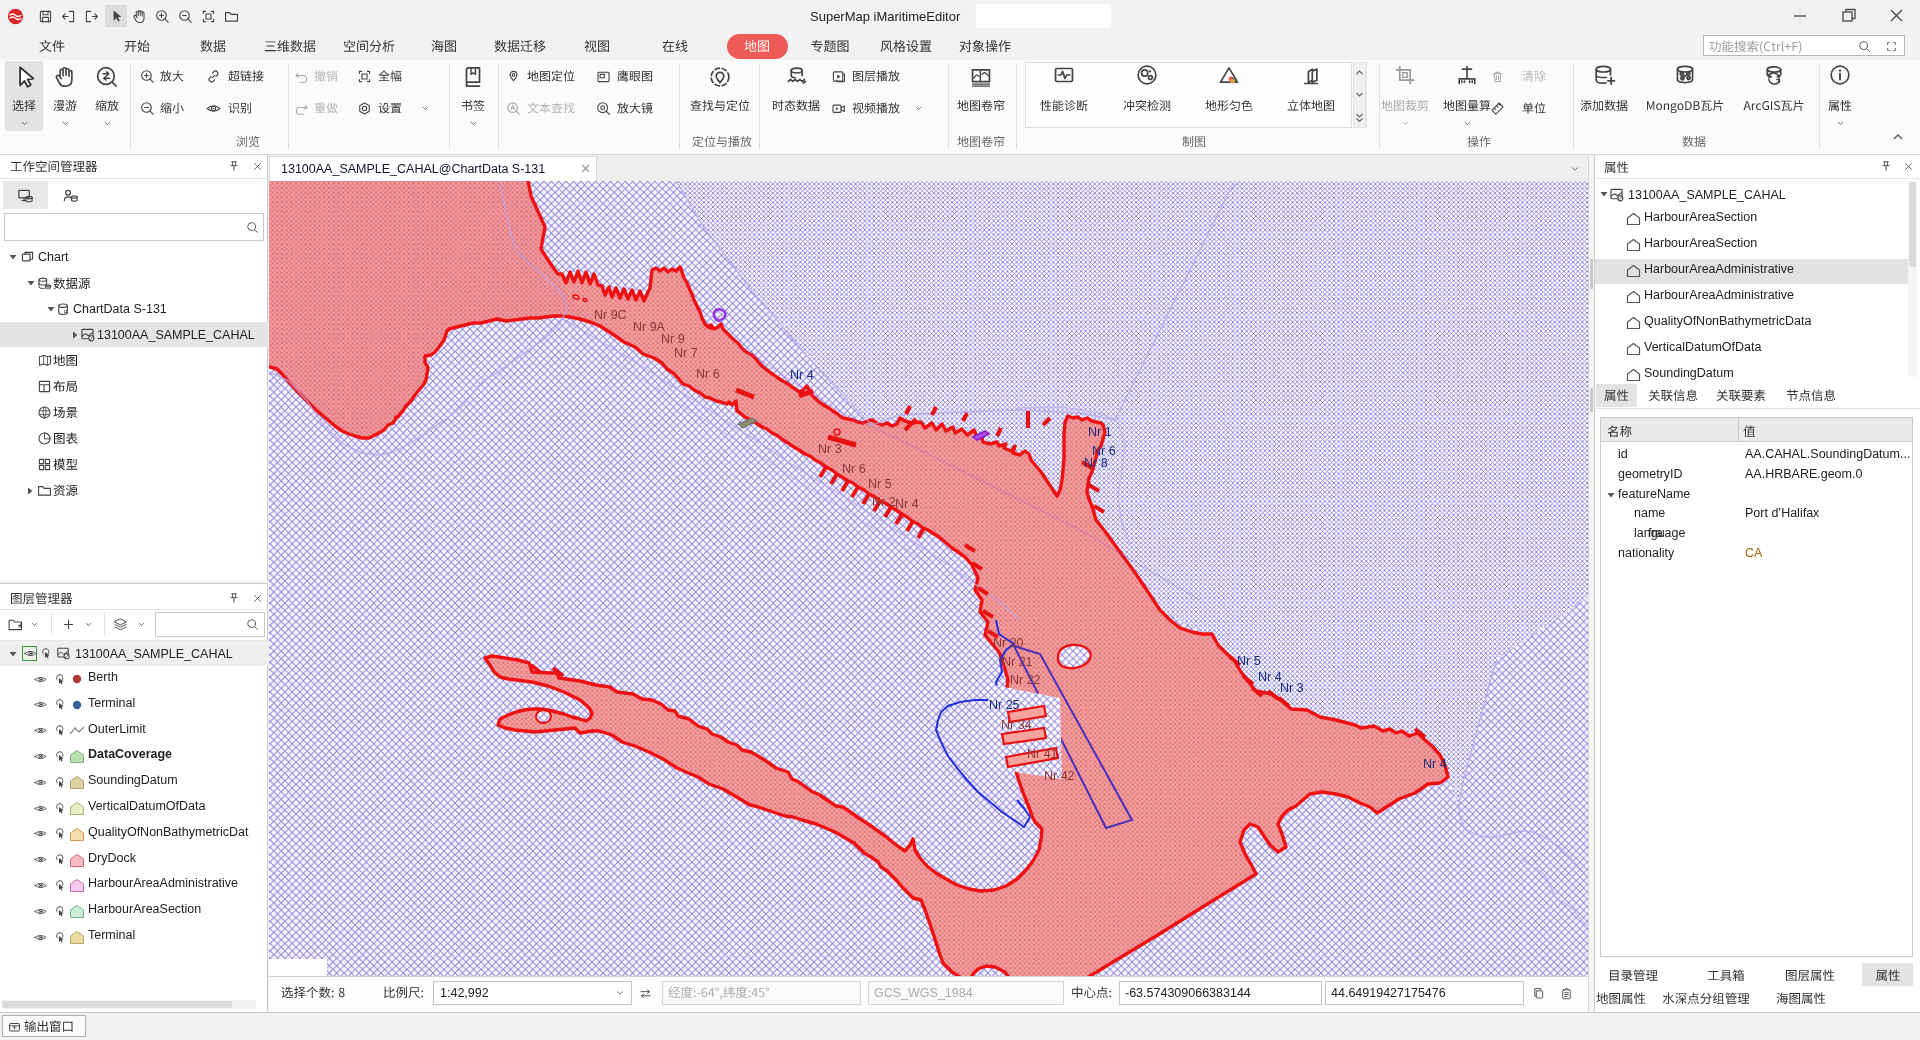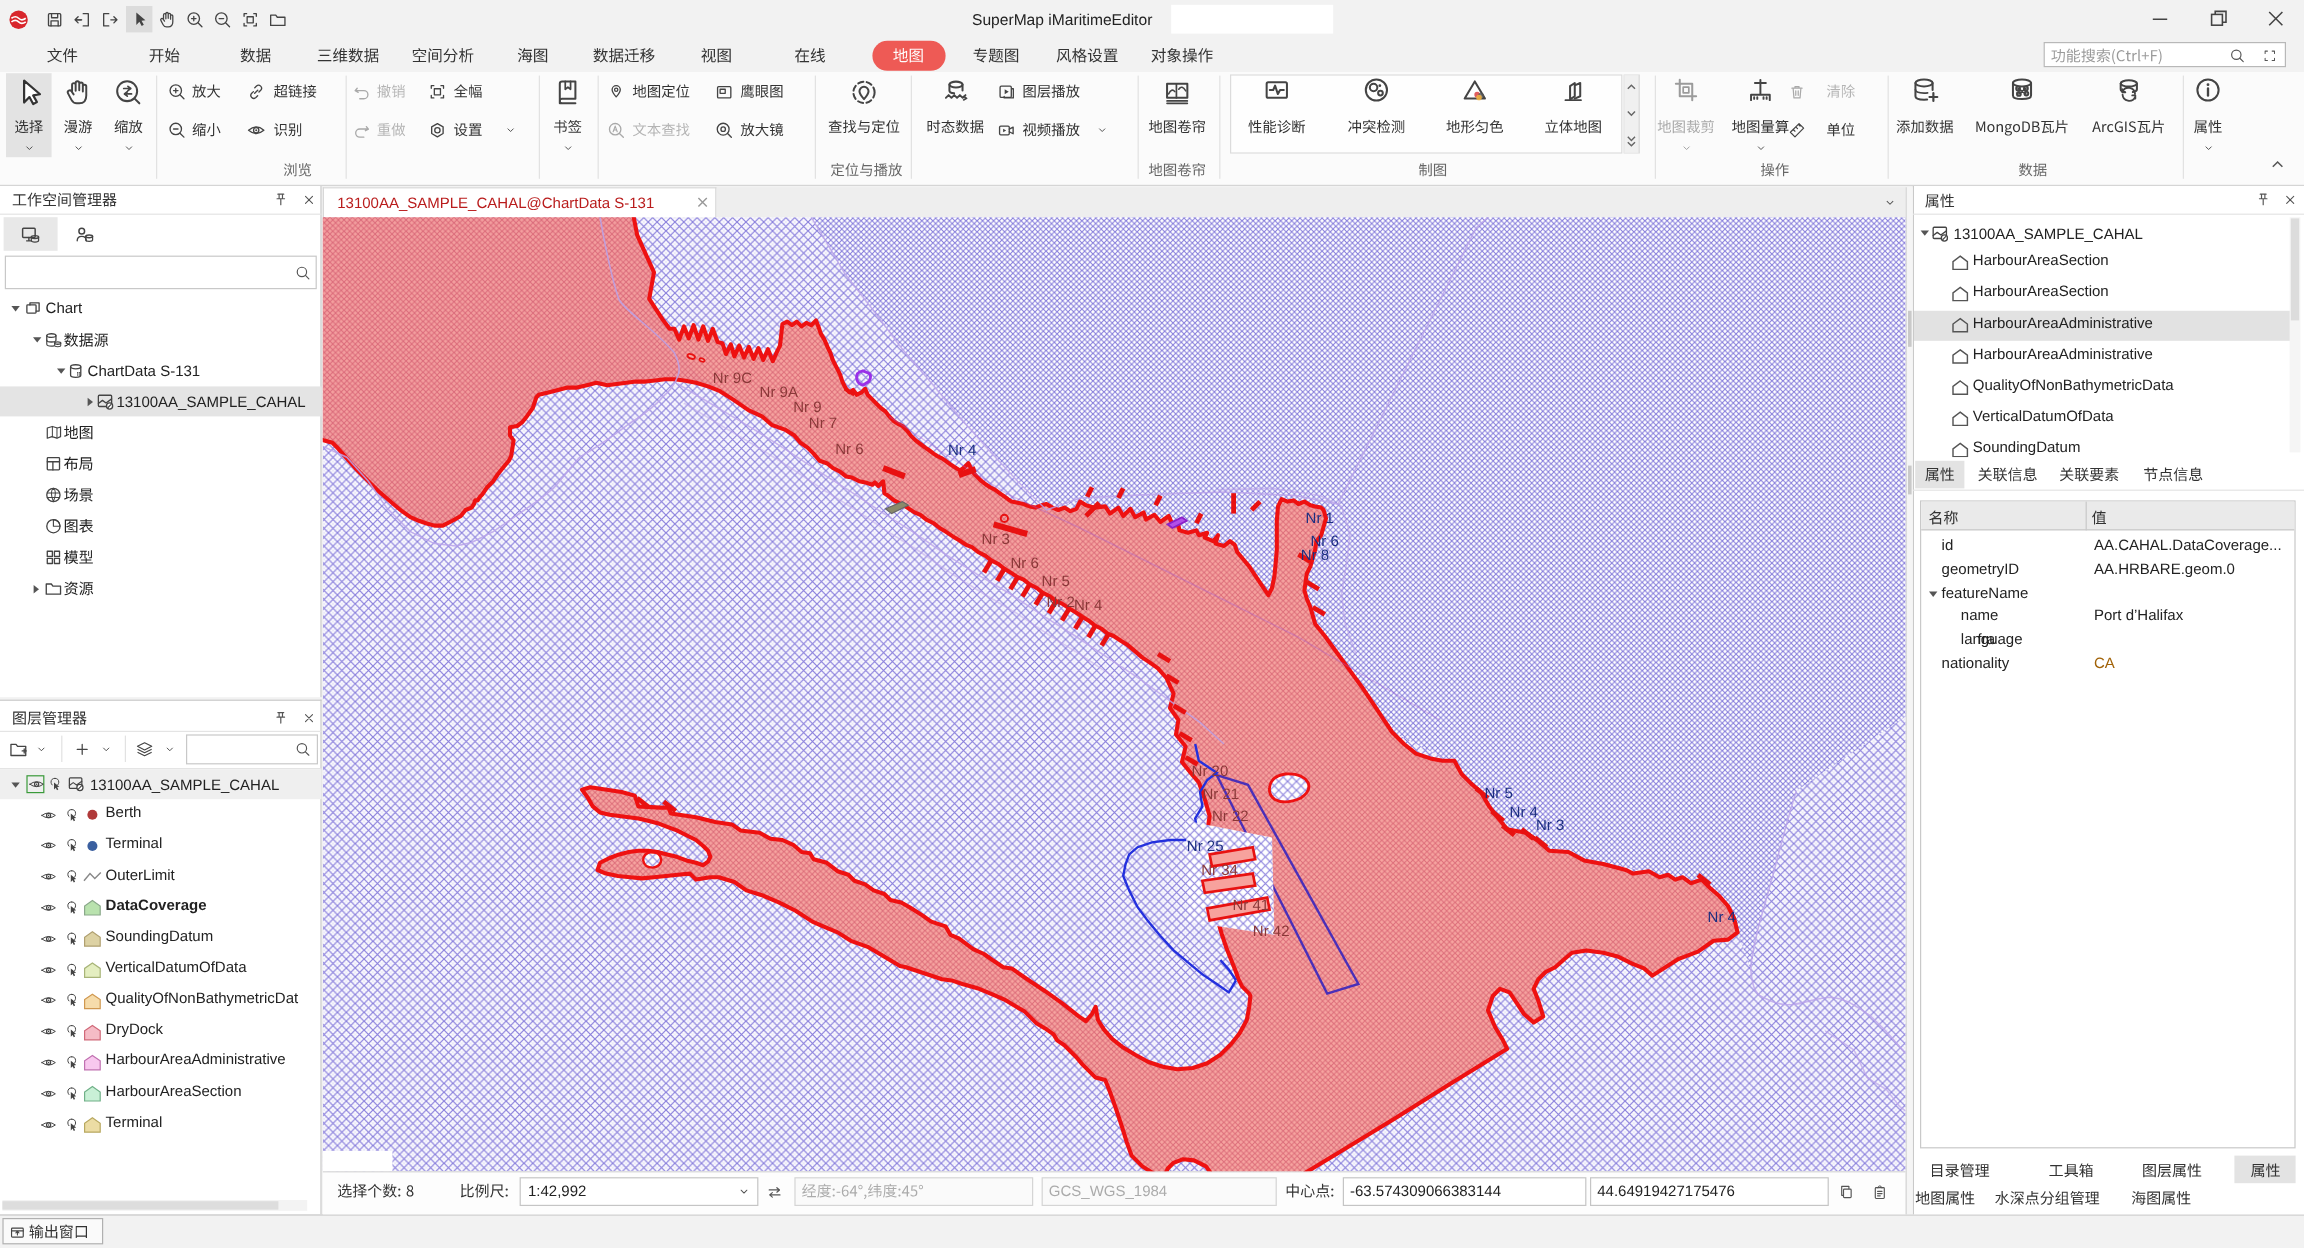--- a/index.html
+++ b/index.html
@@ -562,21 +562,21 @@
 <div style="position:absolute;left:2px;top:1000px;width:254px;height:9px;background:#f3f3f3"></div>
 <div style="position:absolute;left:2px;top:1001px;width:230px;height:7px;background:#dddddd"></div>
 <div style="position:absolute;left:0px;top:1012px;width:1920px;height:28px;background:#f2f2f2;border-top:1px solid #c9c9c9"></div>
 <div style="position:absolute;left:2px;top:1015px;width:84px;height:22px;background:#fafafa;border:1px solid #b0b0b0"></div>
 <svg style="position:absolute;left:6.5px;top:1018.5px" width="15" height="15" viewBox="0 0 20 20" fill="none" stroke="#444" stroke-width="1.3" stroke-linecap="round" stroke-linejoin="round">
     <rect x="3.5" y="6" width="13" height="10" rx="1"></rect>
     <path d="M3.5 9 H16.5 M10 13.5 V9.8 M8.3 11.3 L10 9.6 l1.7 1.7" stroke-width="1.2"></path>
   </svg>
 <div style="position:absolute;left:269px;top:156px;width:1319px;height:25px;background:#eeeeee"></div>
 <div style="position:absolute;left:269px;top:156px;width:328px;height:25px;background:#fff;border:1px solid #d8d8d8;border-bottom:none"></div>
-<div style="position:absolute;left:281px;top:161px;font-size:12.5px;color:#b91c1c;font-weight:normal;text-align:right;white-space:nowrap;line-height:16.5px">13100AA_SAMPLE_CAHAL@ChartData S-131</div>
+<div style="position:absolute;left:281px;top:161px;font-size:12.5px;color:#0f172a;font-weight:normal;text-align:right;white-space:nowrap;line-height:16.5px">13100AA_SAMPLE_CAHAL@ChartData S-131</div>
 <svg style="position:absolute;left:580px;top:163px" width="11" height="11" viewBox="0 0 11 11" stroke="#999" stroke-width="1.2">
     <path d="M2 2 L9 9 M9 2 L2 9"></path>
   </svg>
 <svg style="position:absolute;left:1569px;top:163px" width="12" height="12" viewBox="0 0 20 20" fill="none" stroke="#555" stroke-width="1.3" stroke-linecap="round" stroke-linejoin="round">
     <path d="M6 8 L10 12 L14 8" stroke-width="1.4"></path>
   </svg>
 <div style="position:absolute;left:1594px;top:155px;width:326px;height:857px;background:#fff;border-left:1px solid #c9c9c9"></div>
 <svg style="position:absolute;left:1879px;top:159px" width="14" height="14" viewBox="0 0 20 20" fill="none" stroke="#555" stroke-width="1.3" stroke-linecap="round" stroke-linejoin="round">
     <path d="M6.5 4 H13.5 M8 4 V9.5 M12 4 V9.5 M5.5 9.5 H14.5 M10 9.5 V16.5" stroke-width="1.4"></path>
   </svg>
@@ -625,21 +625,21 @@
 <div style="position:absolute;left:1644px;top:365px;font-size:12.5px;color:#222;font-weight:normal;text-align:left;white-space:nowrap;line-height:16.5px">SoundingDatum</div>
 <div style="position:absolute;left:1595px;top:381px;width:317px;height:2px;background:#fff"></div>
 <div style="position:absolute;left:1908px;top:181px;width:9px;height:196px;background:#f5f5f5"></div>
 <div style="position:absolute;left:1909px;top:182px;width:7px;height:85px;background:#dcdcdc"></div>
 <div style="position:absolute;left:1596px;top:384px;width:41px;height:23px;background:#e3e3e3"></div>
 <div style="position:absolute;left:1594px;top:408px;width:326px;height:1px;background:#e4e4e4"></div>
 <div style="position:absolute;left:1600px;top:417px;width:313px;height:540px;background:#fff;border:1px solid #c9c9c9"></div>
 <div style="position:absolute;left:1601px;top:418px;width:311px;height:24px;background:#eaeaea;border-bottom:1px solid #c9c9c9"></div>
 <div style="position:absolute;left:1738px;top:418px;width:1px;height:24px;background:#c9c9c9"></div>
 <div style="position:absolute;left:1618px;top:446px;font-size:12.5px;color:#222;font-weight:normal;text-align:center;white-space:nowrap;line-height:16.5px">id</div>
-<div style="position:absolute;left:1745px;top:446px;font-size:12.5px;color:#222;font-weight:normal;text-align:left;white-space:nowrap;line-height:16.5px">AA.CAHAL.DataCoverage...</div>
+<div style="position:absolute;left:1745px;top:446px;font-size:12.5px;color:#222;font-weight:normal;text-align:left;white-space:nowrap;line-height:16.5px">AA.CAHAL.SoundingDatum...</div>
 <div style="position:absolute;left:1618px;top:465.8px;font-size:12.5px;color:#222;font-weight:normal;text-align:left;white-space:nowrap;line-height:16.5px">geometryID</div>
 <div style="position:absolute;left:1745px;top:465.8px;font-size:12.5px;color:#222;font-weight:normal;text-align:right;white-space:nowrap;line-height:16.5px">AA.HRBARE.geom.0</div>
 <div style="position:absolute;left:1618px;top:485.6px;font-size:12.5px;color:#222;font-weight:normal;text-align:center;white-space:nowrap;line-height:16.5px">featureName</div>
 <svg style="position:absolute;left:1606px;top:489.6px" width="10" height="10" viewBox="0 0 10 10">
     <path d="M1.5 3 L8.5 3 L5 7.5 Z" fill="#555"></path>
   </svg>
 <div style="position:absolute;left:1634px;top:505.4px;font-size:12.5px;color:#222;font-weight:normal;text-align:left;white-space:nowrap;line-height:16.5px">name</div>
 <div style="position:absolute;left:1745px;top:505.4px;font-size:12.5px;color:#222;font-weight:normal;text-align:left;white-space:nowrap;line-height:16.5px">Port d’Halifax</div>
 <div style="position:absolute;left:1634px;top:525.2px;font-size:12.5px;color:#222;font-weight:normal;text-align:left;white-space:nowrap;line-height:16.5px">language</div>
 <div style="position:absolute;left:1648px;top:525.2px;font-size:12.5px;color:#222;font-weight:normal;text-align:left;white-space:nowrap;line-height:16.5px">fra</div>

